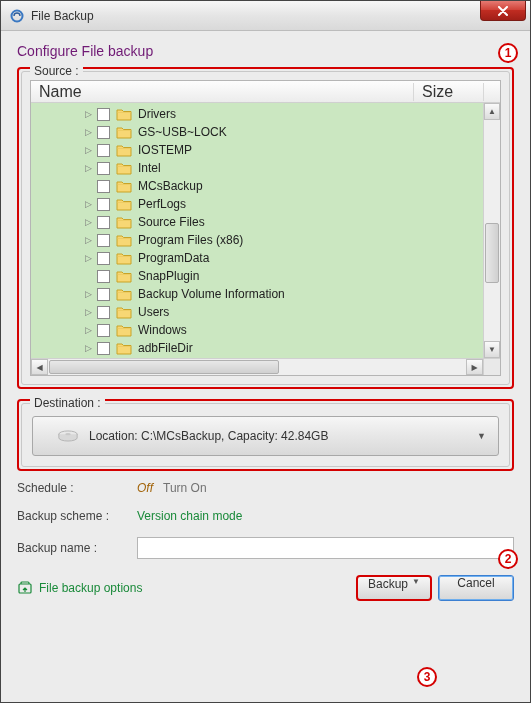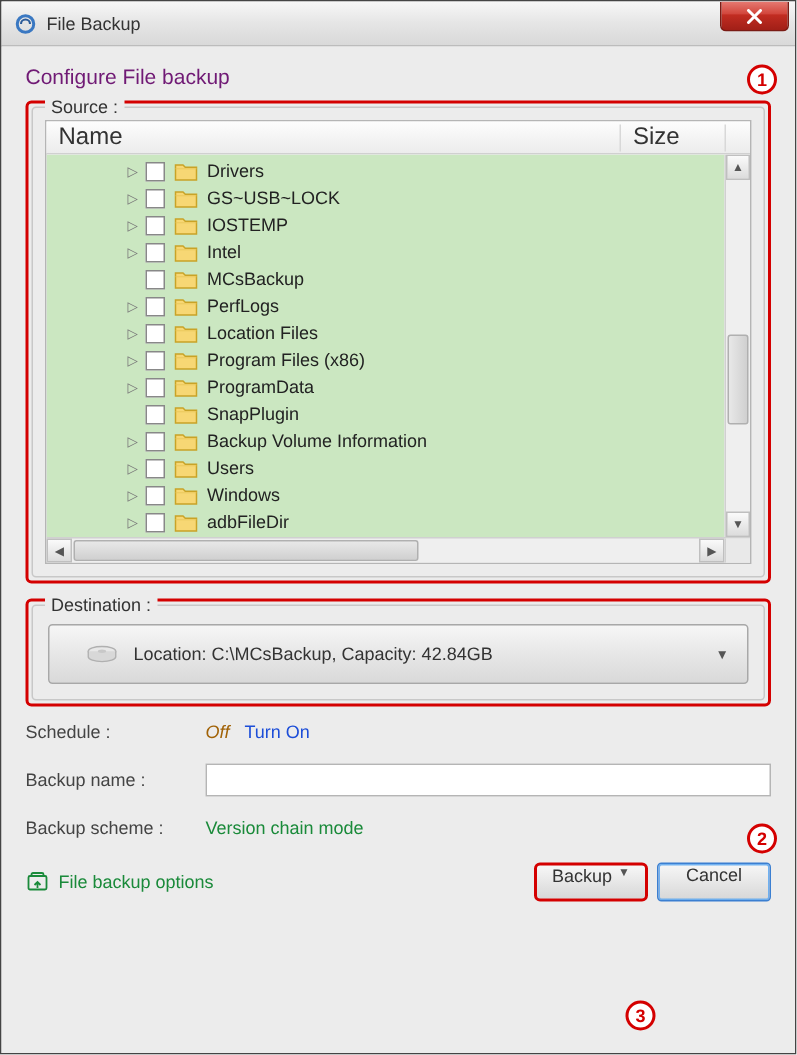--- a/index.html
+++ b/index.html
@@ -238,21 +238,21 @@
   .settings {
   }
   .row {
     display: flex;
     align-items: center;
     margin-bottom: 14px;
     font-size: 12px;
   }
   .row .lbl { width: 120px; color: #444; }
   .row .val { color: #a16207; font-style: italic; }
-  .row .link { color: #1d4ed8; margin-left: 10px; cursor: pointer; }
+  .row .link { color: #737373; margin-left: 10px; cursor: pointer; }
   .row .green-val { color: #1a8a3a; }
   .name-input {
     flex: 1;
     height: 22px;
     border: 1px solid #b5b5b5;
     background: #fff;
     padding: 0 4px;
     font-size: 12px;
   }
   
@@ -385,21 +385,21 @@
                     </svg></span>
                   <span class="label">PerfLogs</span>
                 </div>
                 <div class="tree-row has-arrow">
                   <span class="arrow">▷</span>
                   <span class="chk"></span>
                   <span class="folder"><svg viewBox="0 0 16 13">
                       <path d="M1 2 h5 l1.5 1.5 H15 V12 H1 Z" fill="#f7d774" stroke="#c9a327"></path>
                       <path d="M1 4.5 H15" stroke="#e8c65a" stroke-width="0.6"></path>
                     </svg></span>
-                  <span class="label">Location Files</span>
+                  <span class="label">Source Files</span>
                 </div>
                 <div class="tree-row has-arrow">
                   <span class="arrow">▷</span>
                   <span class="chk"></span>
                   <span class="folder"><svg viewBox="0 0 16 13">
                       <path d="M1 2 h5 l1.5 1.5 H15 V12 H1 Z" fill="#f7d774" stroke="#c9a327"></path>
                       <path d="M1 4.5 H15" stroke="#e8c65a" stroke-width="0.6"></path>
                     </svg></span>
                   <span class="label">Program Files (x86)</span>
                 </div>
@@ -491,26 +491,26 @@
       </div>
     </div>
 
     <div class="settings">
       <div class="row">
         <div class="lbl">Schedule :</div>
         <div class="val">Off</div>
         <div class="link">Turn On</div>
       </div>
       <div class="row">
+        <div class="lbl">Backup scheme :</div>
+        <div class="green-val">Version chain mode</div>
+      </div>
+      <div class="row">
         <div class="lbl">Backup name :</div>
         <input class="name-input" value="" style="">
-      </div>
-      <div class="row">
-        <div class="lbl">Backup scheme :</div>
-        <div class="green-val">Version chain mode</div>
       </div>
     </div>
 
     <div class="bottom">
       <div class="opt-link">
         <svg width="16" height="16" viewBox="0 0 16 16">
           <rect x="2" y="4" width="12" height="9" rx="1" fill="none" stroke="#1a8a3a" stroke-width="1.2"></rect>
           <path d="M4 4 v-1 a1 1 0 0 1 1 -1 h6 a1 1 0 0 1 1 1 v1" fill="none" stroke="#1a8a3a" stroke-width="1.2"></path>
           <path d="M6 10 l2 -2 l2 2 M8 8 v4" fill="none" stroke="#1a8a3a" stroke-width="1.2"></path>
         </svg>

